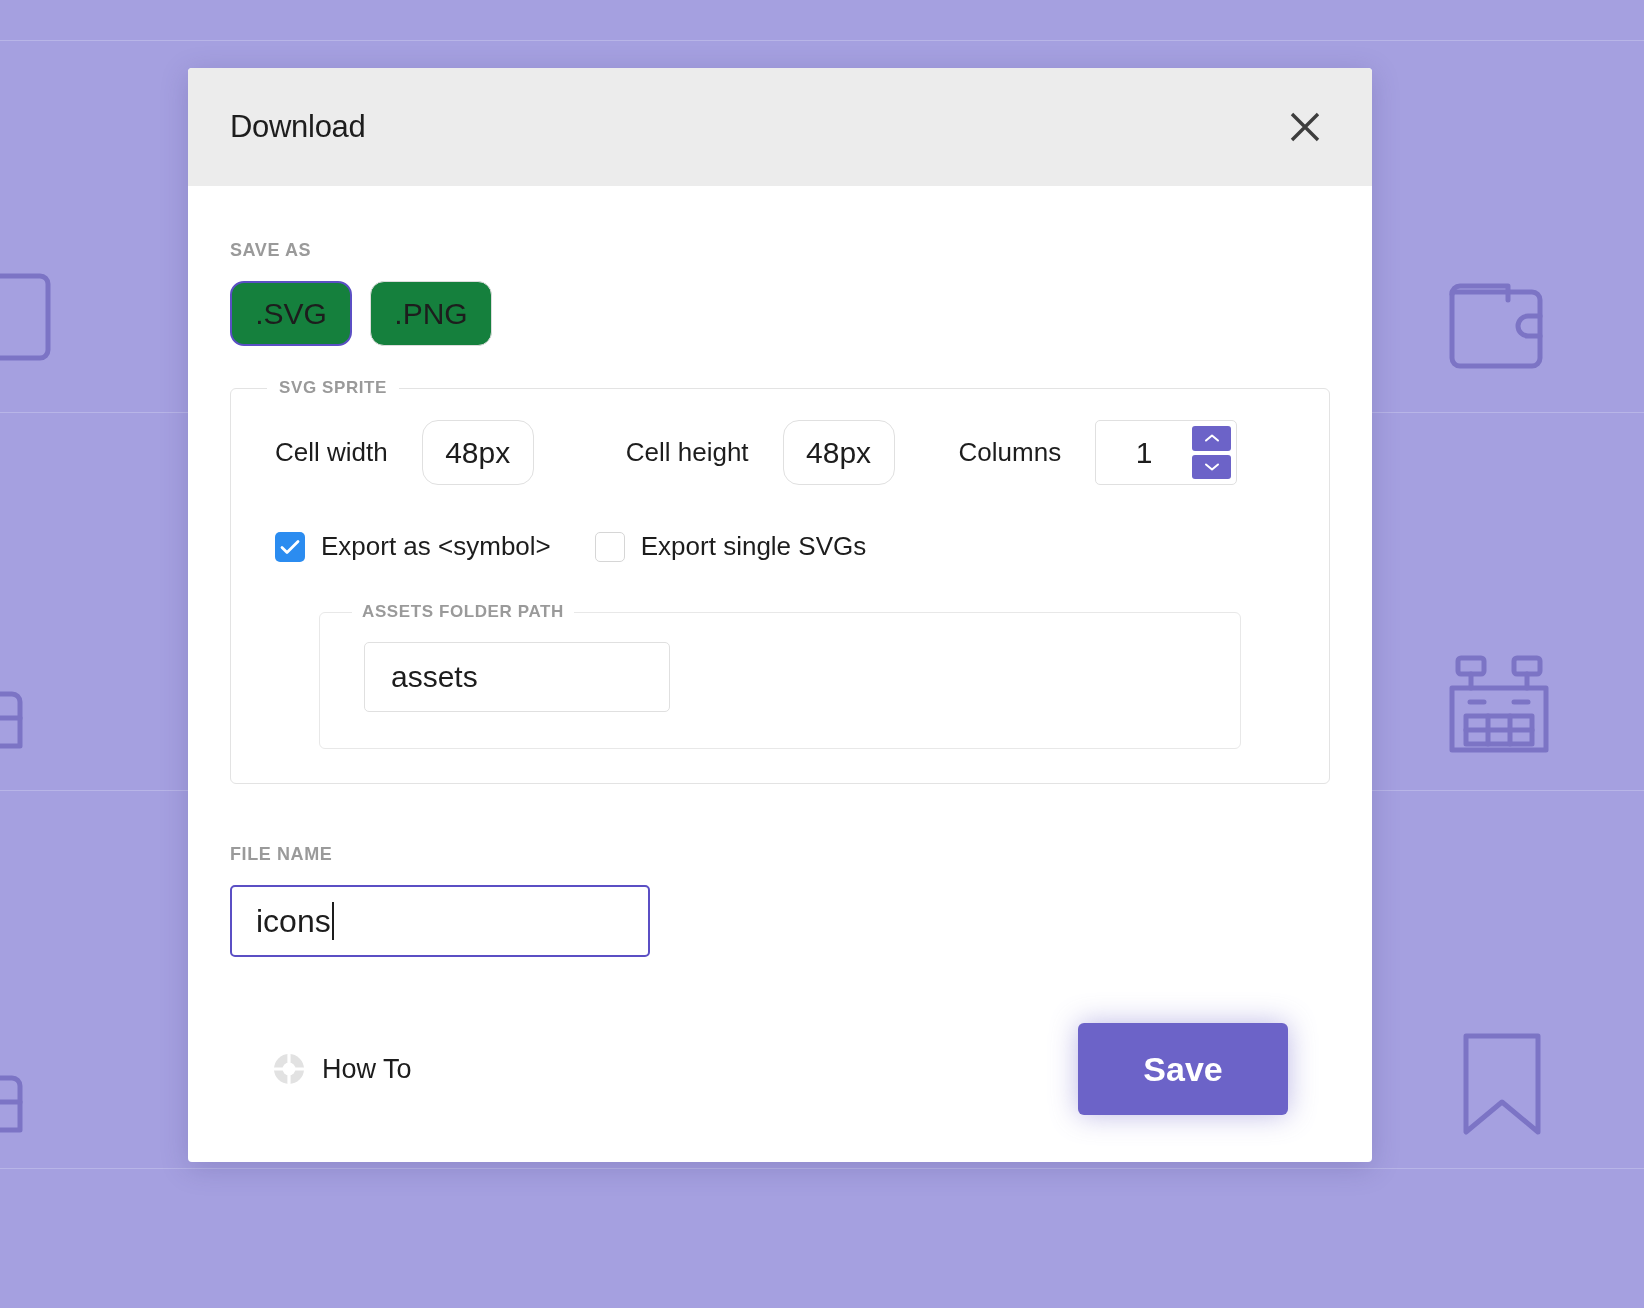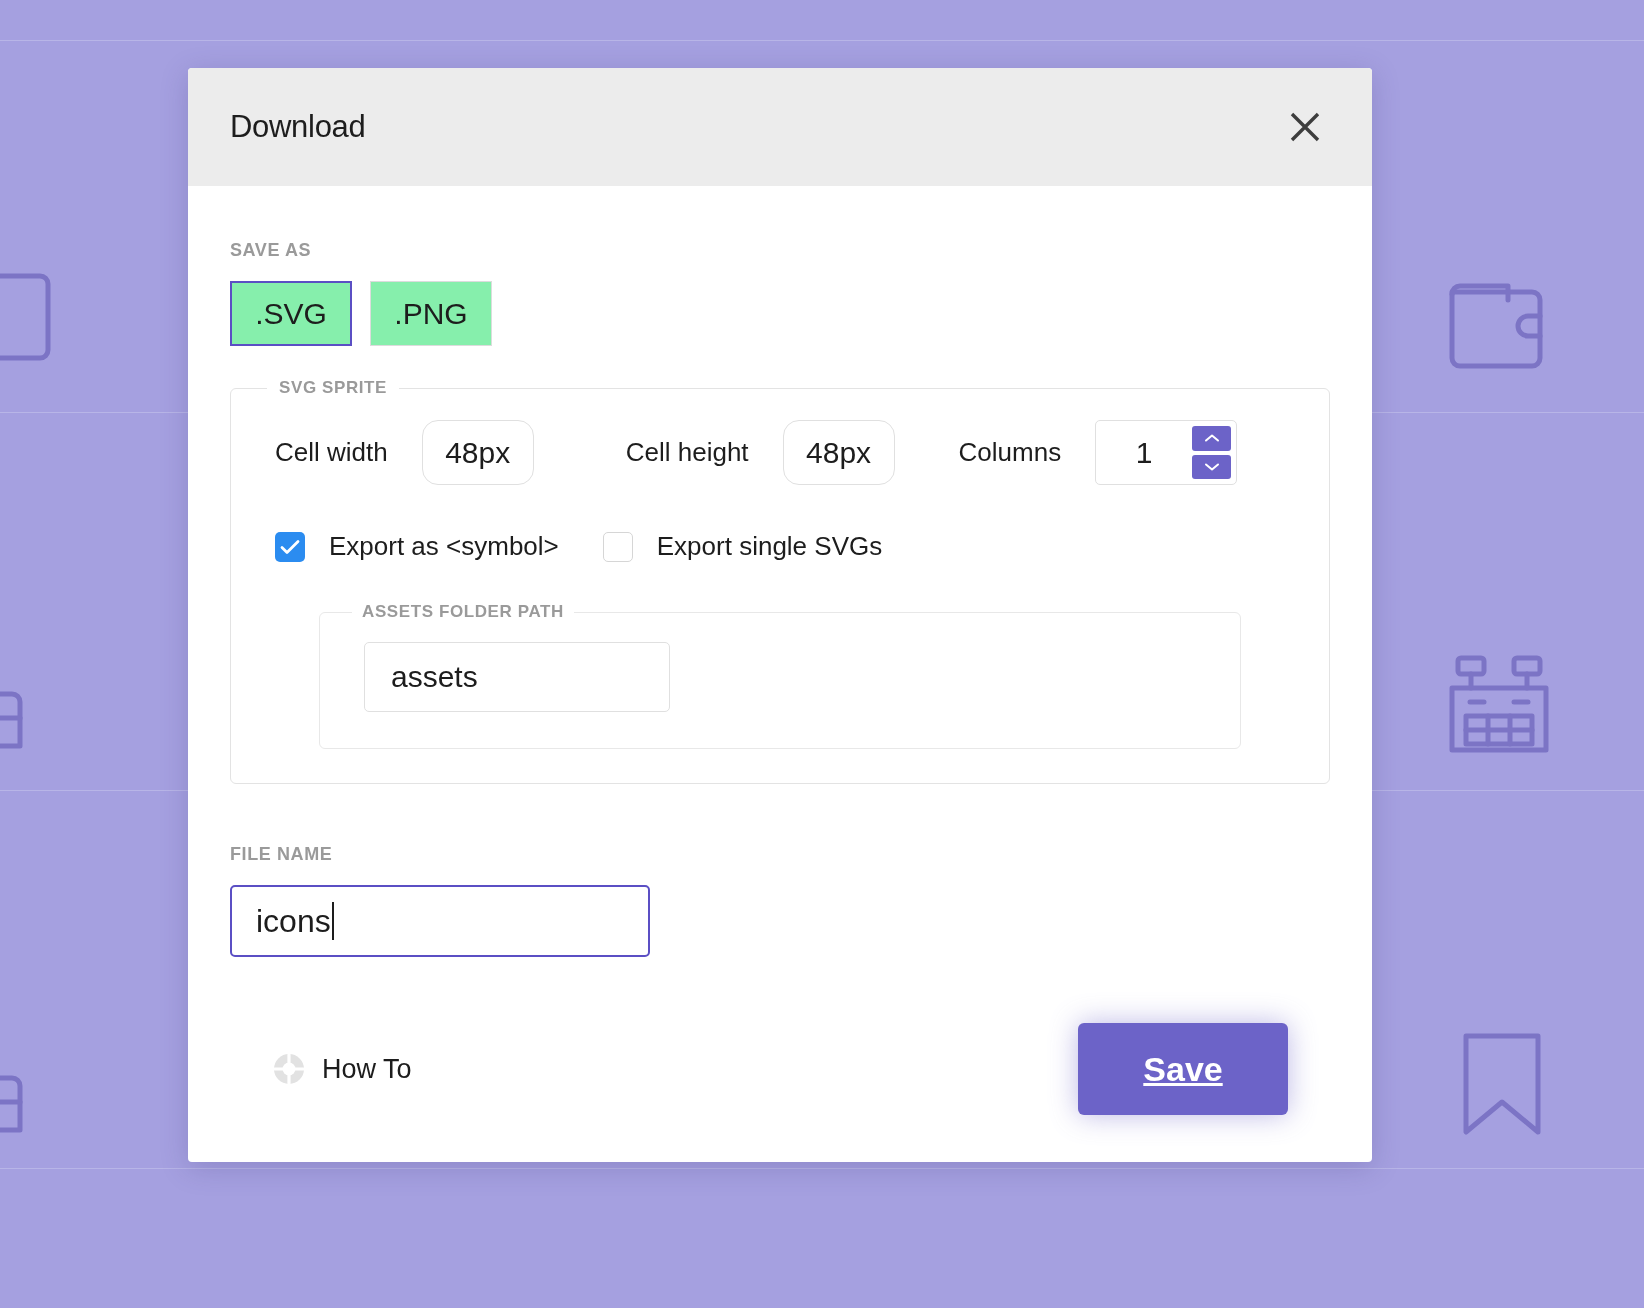--- a/index.html
+++ b/index.html
@@ -87,22 +87,22 @@
     margin-bottom: 20px;
   }
 
   
   #format-row {
     display: flex;
     gap: 18px;
   }
   .format-btn {
     width: 122px; height: 65px;
-    border-radius: 0;
-    background: #86efac;
+    border-radius: 14px;
+    background: #15803d;
     display: flex; align-items: center; justify-content: center;
     font-size: 30px;
     color: #1d1d1d;
     cursor: pointer;
     border: 1px solid #dcdcdc;
     padding: 0;
     font-family: "Liberation Sans", sans-serif;
   }
   .format-btn.selected {
     border: 2px solid #5b4fc4;
@@ -205,21 +205,20 @@
     border-radius: 5px;
     display: flex; align-items: center; justify-content: center;
     flex: 0 0 auto;
   }
   .cb-box.checked { background: #2b8cf0; }
   .cb-box.unchecked { background: #fff; border: 1px solid #d6d6d6; }
   .cb-label {
     font-size: 26px;
     color: #1d1d1d;
     white-space: nowrap;
-    margin-left: 8px;
   }
 
   
   fieldset#assets-fieldset {
     margin: 40px 44px 0 44px;
     border: 1px solid #e8e8e8;
     border-radius: 6px;
     padding: 0 0 36px 0;
   }
   fieldset#assets-fieldset > legend {
@@ -287,21 +286,20 @@
     background: #6c63c8;
     border-radius: 6px;
     color: #ffffff;
     font-size: 34px;
     font-weight: bold;
     display: flex; align-items: center; justify-content: center;
     cursor: pointer;
     border: none;
     box-shadow: 0 0 28px rgba(108,99,200,0.45);
     font-family: "Liberation Sans", sans-serif;
-    text-decoration: underline;
   }
 </style>
 </head>
 <body>
 
 <div id="bg-pattern">
   <div class="bg-sep" style="top:40px"></div>
   <div class="bg-sep" style="top:412px"></div>
   <div class="bg-sep" style="top:790px"></div>
   <div class="bg-sep" style="top:1168px"></div>

